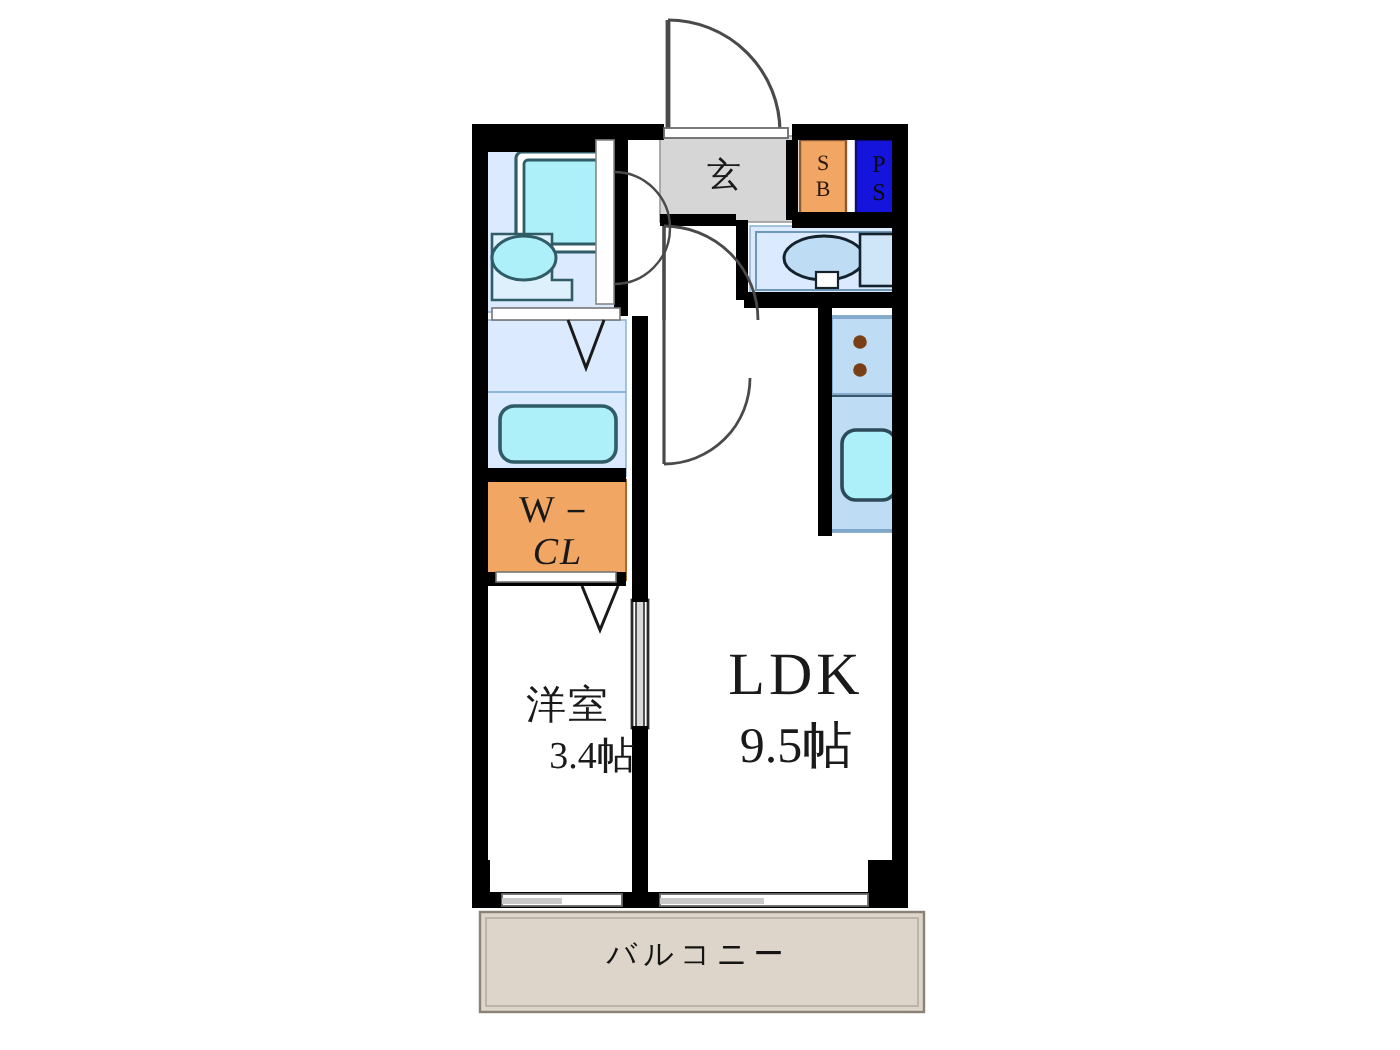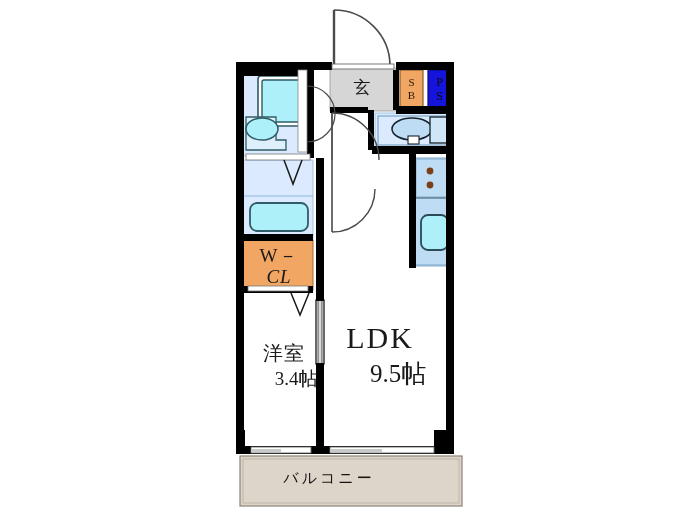--- a/index.html
+++ b/index.html
@@ -239,36 +239,36 @@
       <rect x="330" y="447" width="104" height="6" fill="#ffffff" stroke="#6a6a6a" stroke-width="0.9"></rect>
       <rect x="330" y="449" width="52" height="3" fill="#c9c9c9"></rect>
     </g>
 
     <rect x="446" y="430" width="8" height="18" fill="#000000"></rect>
 
   </svg>
 
   <div class="layer">
 
-    <div class="lbl lbl-room lbl-ldk" style="left:320px; top:320px; width:120px; height:36px;">LDK</div>
+    <div class="lbl lbl-room lbl-ldk" style="left:338px; top:320px; width:120px; height:36px;">LDK</div>
 
     <div class="lbl lbl-room lbl-ldk-size" style="left:338px; top:358px; width:120px; height:32px;text-align:right;">9.5帖</div>
 
     <div class="lbl lbl-room lbl-bed" style="left:244px; top:340px; width:80px; height:26px;">洋室</div>
 
     <div class="lbl lbl-room lbl-bed-size" style="left:244px; top:366px; width:80px; height:26px;">3.4帖</div>
 
     <div class="lbl lbl-room lbl-wcl" style="left:246px; top:245px; width:66px; height:22px;">W－</div>
     <div class="lbl lbl-room lbl-wcl" style="left:246px; top:266px; width:66px; height:22px;font-style:italic;">CL</div>
 
     <div class="lbl lbl-room lbl-genkan" style="left:346px; top:76px; width:32px; height:24px;">玄</div>
 
     <div class="lbl lbl-room lbl-sb" style="left:400px; top:76px; width:23px; height:13px;">S</div>
     <div class="lbl lbl-room lbl-sb" style="left:400px; top:89px; width:23px; height:13px;">B</div>
 
     <div class="lbl lbl-room lbl-ps" style="left:428px; top:75px; width:23px; height:14px;">P</div>
     <div class="lbl lbl-room lbl-ps" style="left:428px; top:89px; width:23px; height:14px;">S</div>
 
-    <div class="lbl lbl-room lbl-balcony" style="left:243px; top:469px; width:172px; height:20px;">バルコニー</div>
+    <div class="lbl lbl-room lbl-balcony" style="left:243px; top:469px; width:172px; height:20px;padding-left:20px;">バルコニー</div>
 
   </div>
 
 </div>
 
 </body></html>

